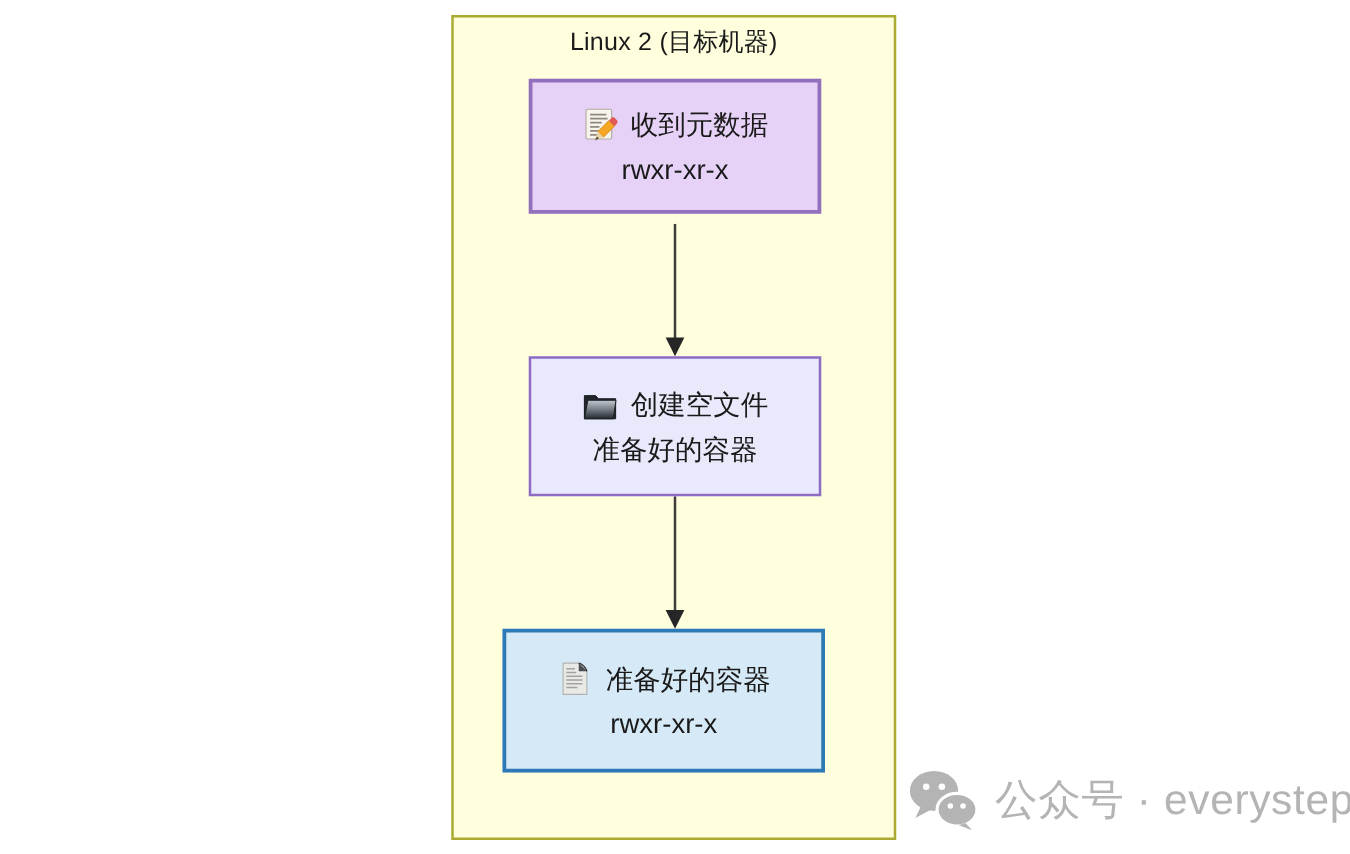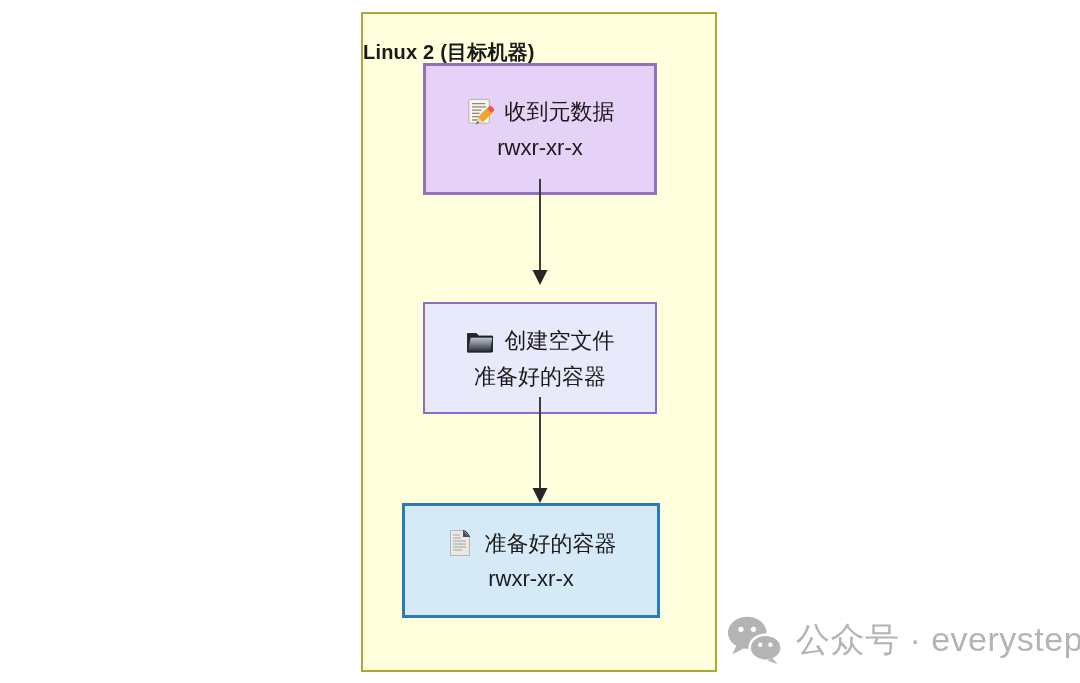--- a/index.html
+++ b/index.html
@@ -16,23 +16,24 @@
 
   
   .outer-box {
     position: absolute;
     left: 361px; top: 12px;
     width: 356px; height: 660px;
     background: var(--container-fill, #ffffde);
     border: 2px solid var(--container-border, #aaaa33);
   }
   .outer-title {
-    margin-top: 25px;
+    margin-top: 6px;
+    text-align: center;
     font-size: 20px;
-    font-weight: 700;
+    font-weight: 400;
     color: #1a1a1a;
     letter-spacing: 0.2px;
   }
 
   
   .node {
     position: absolute;
     display: flex;
     flex-direction: column;
     align-items: center;
@@ -45,26 +46,26 @@
   .node-line1 {
     display: flex;
     align-items: center;
     gap: 11px;
     line-height: 1.15;
   }
   .node-line2 { line-height: 1.15; }
 
   .node--metadata {
     left: 423px; top: 63px;
-    width: 234px; height: 132px;
+    width: 234px; height: 108px;
     background: var(--node1-fill, #e6d1f7);
     border: 3px solid var(--node1-border, #9370bb);
   }
   .node--create {
-    left: 423px; top: 302px;
+    left: 423px; top: 285px;
     width: 234px; height: 112px;
     background: var(--node2-fill, #e9e9fc);
     border: 2px solid var(--node2-border, #8e6cc4);
   }
   .node--ready {
     left: 402px; top: 503px;
     width: 258px; height: 115px;
     background: var(--node3-fill, #d6e9f6);
     border: 3px solid var(--node3-border, #2d79b5);
   }

